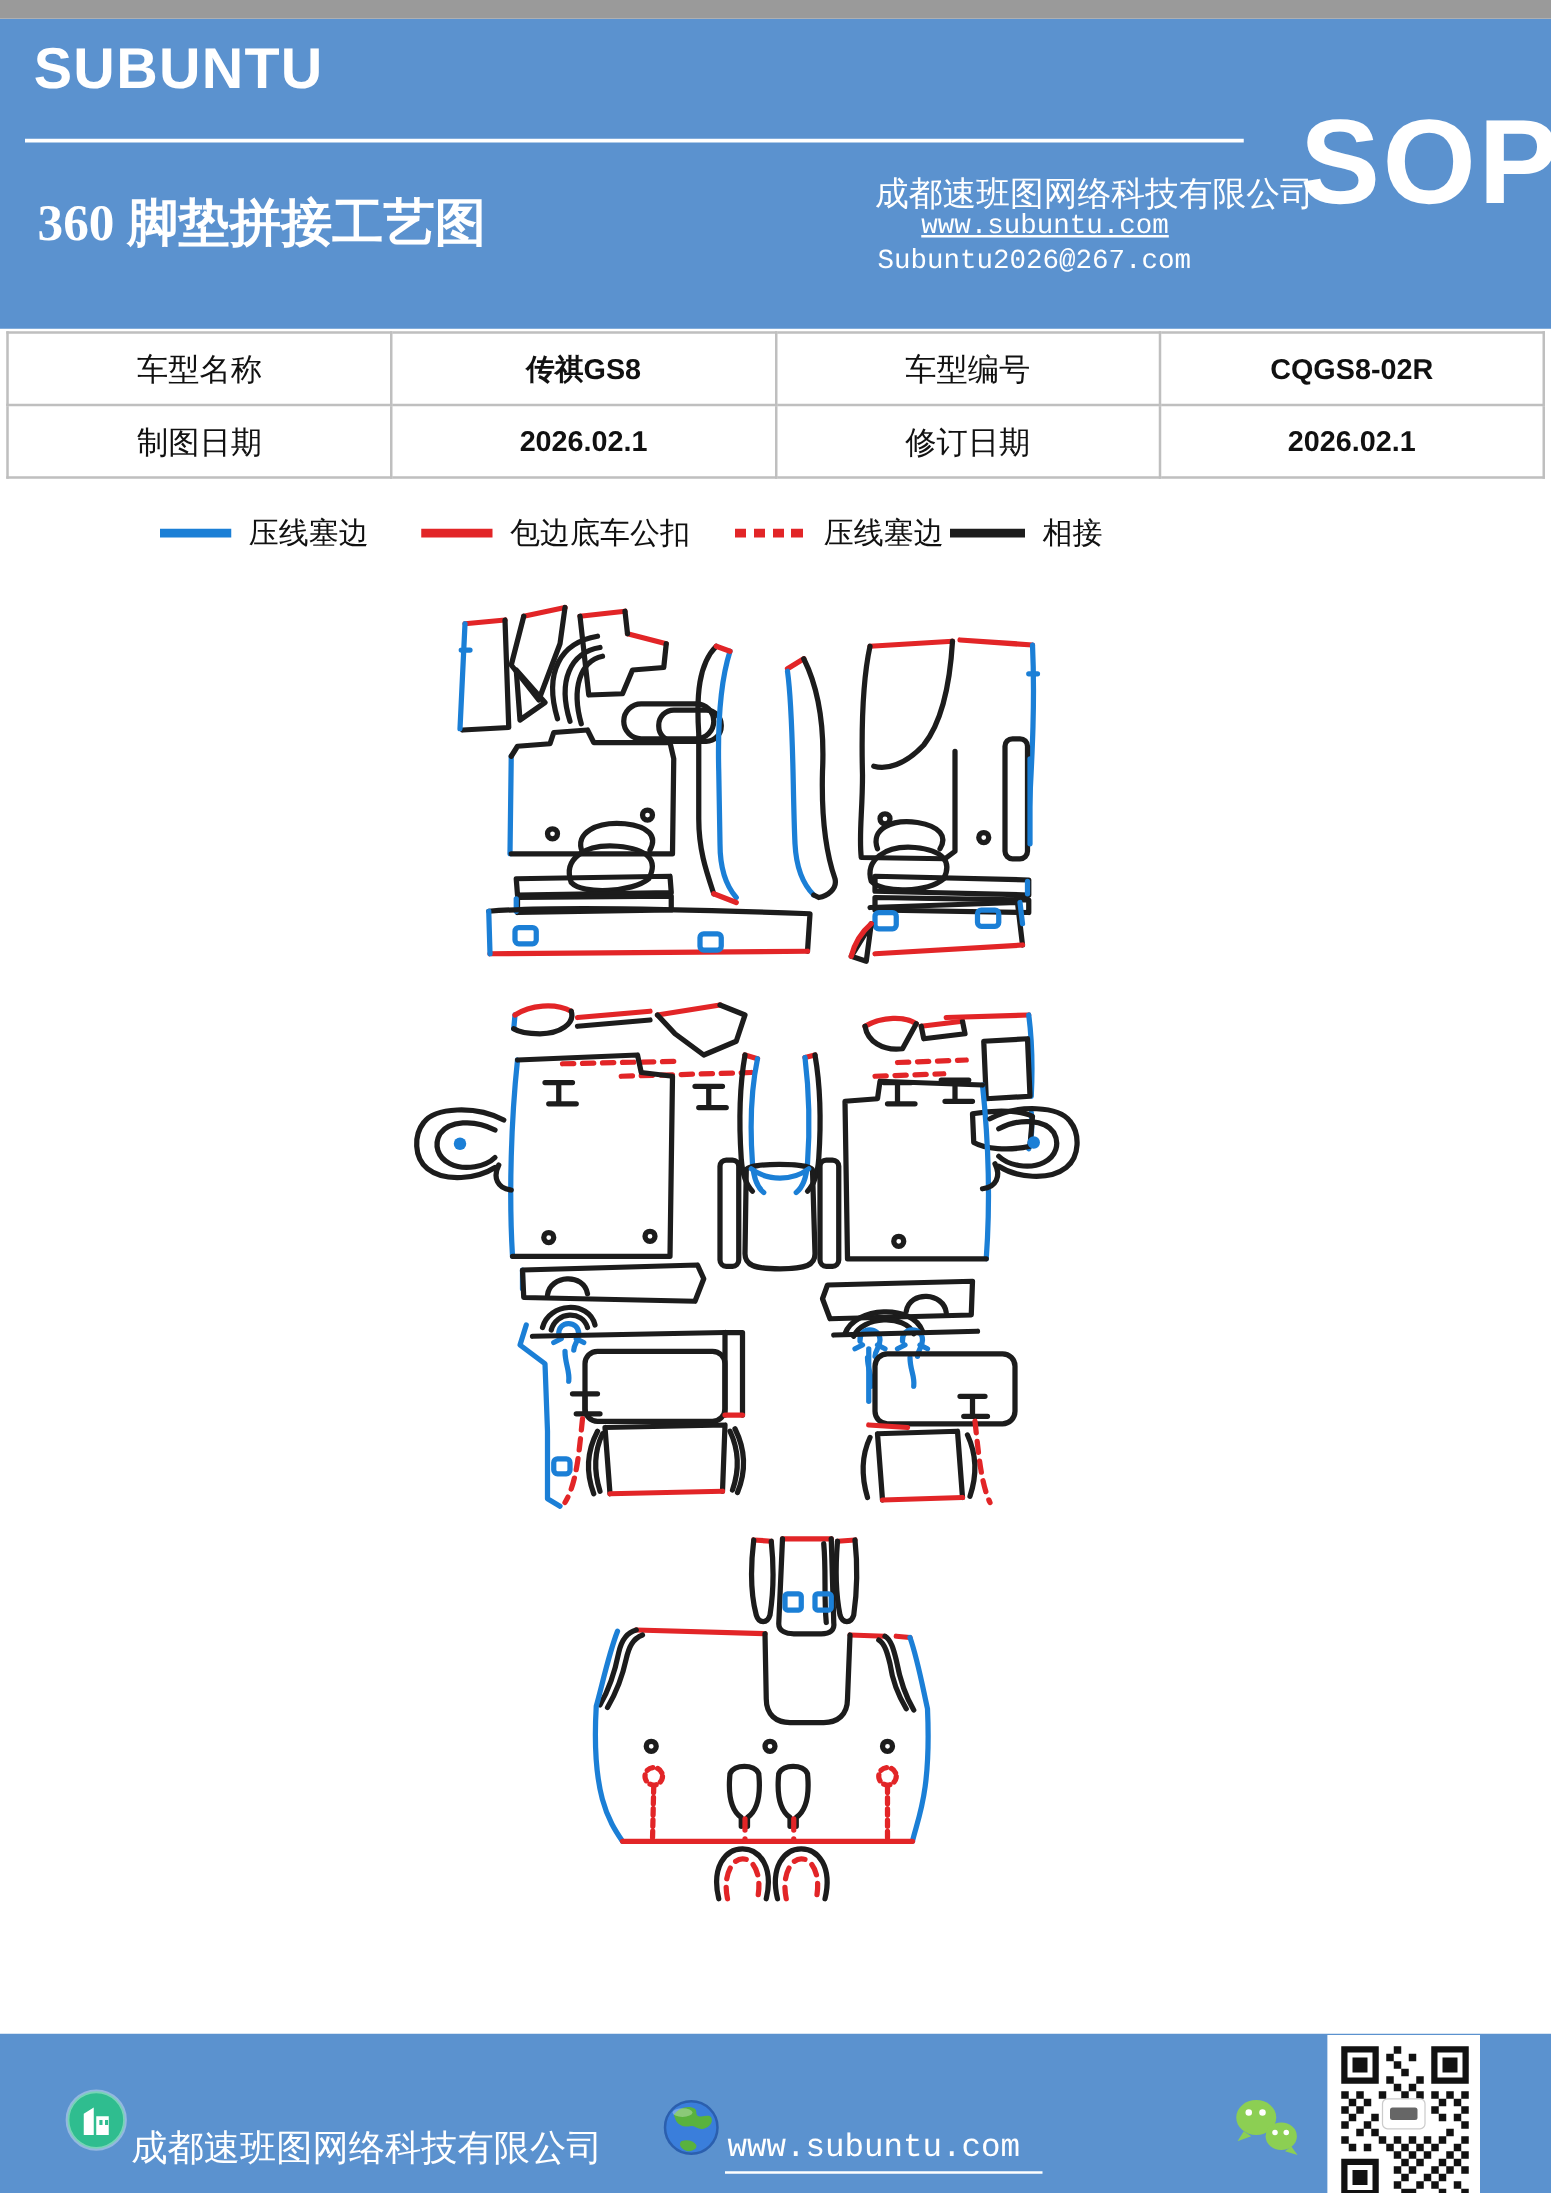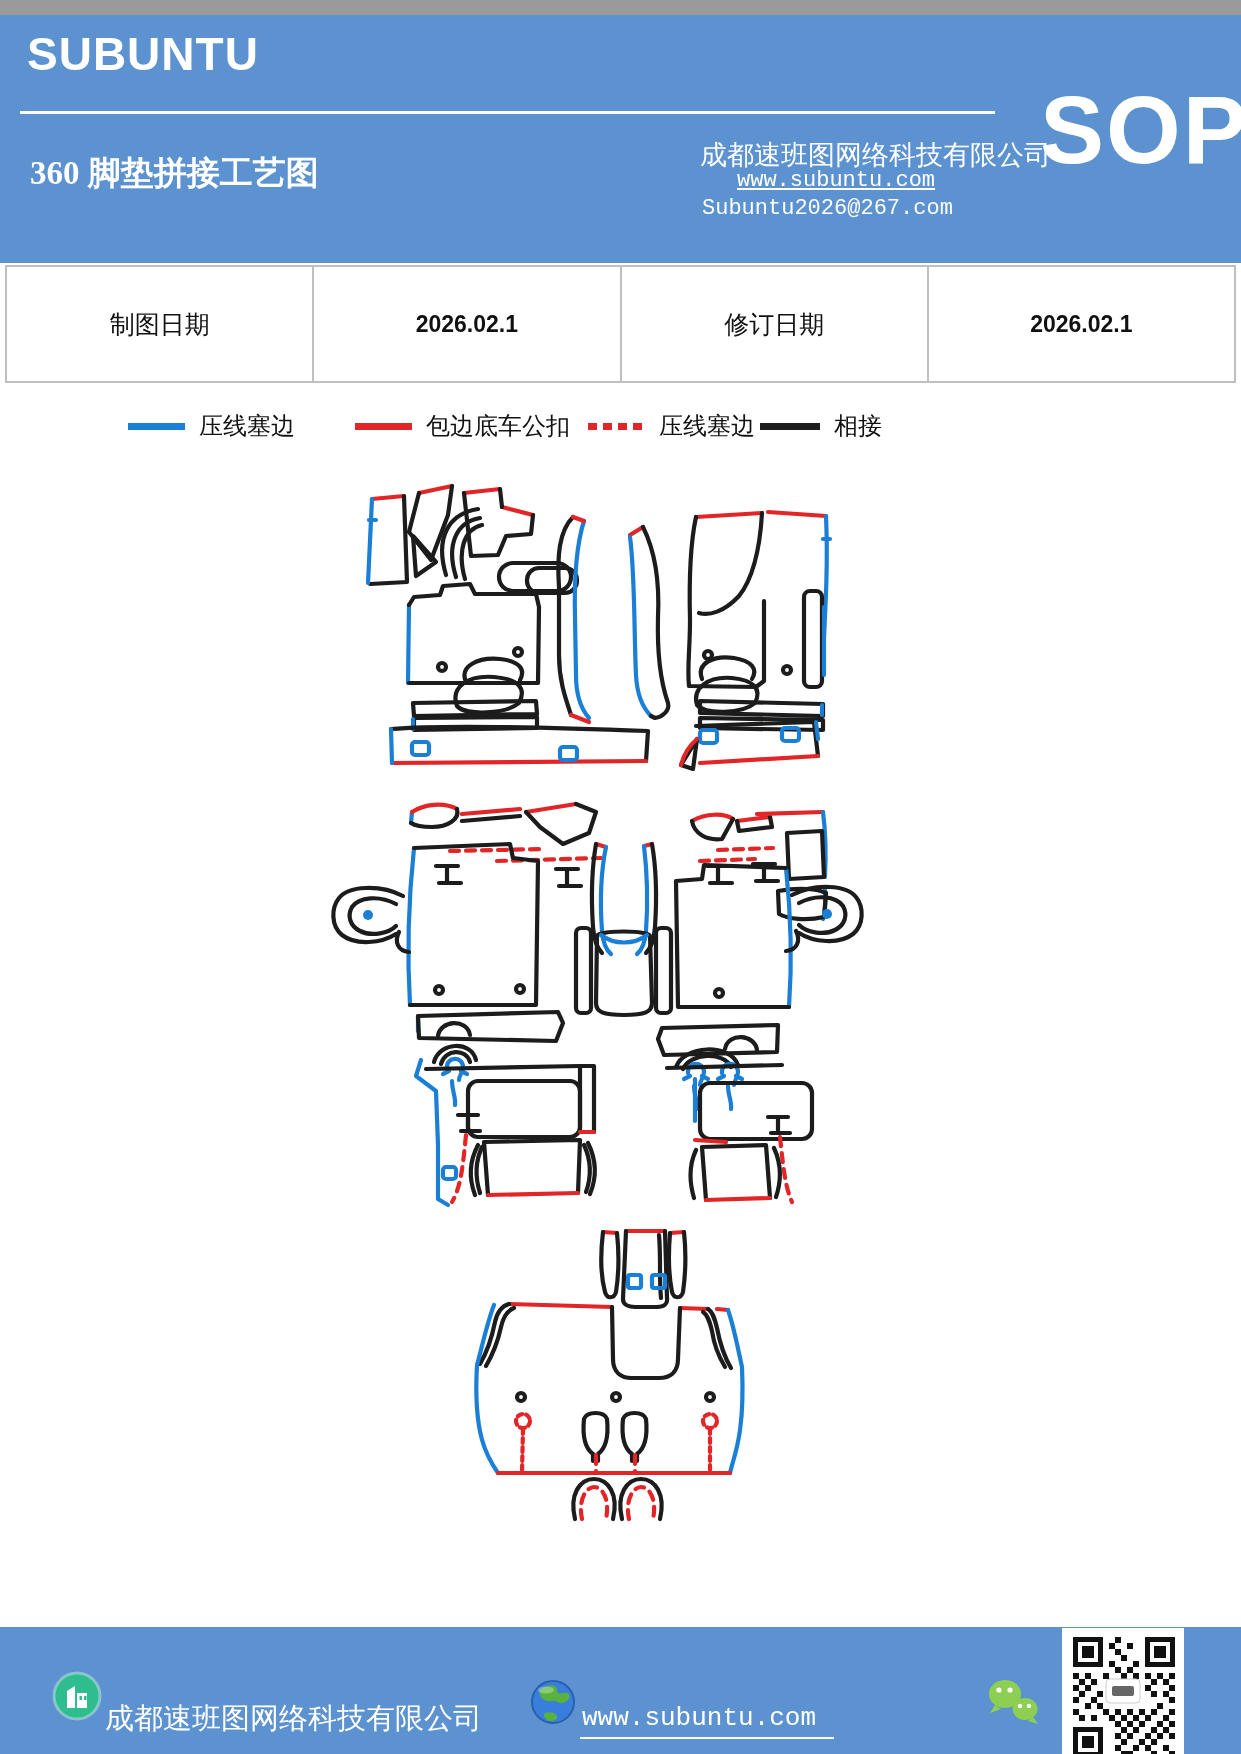--- a/index.html
+++ b/index.html
@@ -4,39 +4,39 @@
 <style>
   html,body{margin:0;padding:0;background:#9a9a9a;}
   .page{position:relative;width:1241px;height:1754px;margin:15px auto;background:#ffffff;overflow:hidden;
         font-family:"Liberation Sans",sans-serif;}
   .band{position:absolute;left:0;width:1241px;background:var(--header-footer-band,#5b92cf);}
   .header{top:0;height:248px;}
   .footer{top:1612px;height:142px;}
 
   .logo{position:absolute;left:27px;top:12px;color:#fff;font-size:46px;font-weight:800;letter-spacing:1px;}
   .hline{position:absolute;left:20px;top:96px;width:975px;height:3px;background:#fff;}
-  .doc-title{position:absolute;left:30px;top:136px;color:#fff;font-size:33px;font-weight:700;
+  .doc-title{position:absolute;left:30px;top:136px;color:#fff;font-size:41px;font-weight:700;
              font-family:"Liberation Serif","DejaVu Serif",serif;}
   .company-top{position:absolute;left:700px;top:122px;color:#fff;font-size:27px;
              font-family:"Liberation Serif","DejaVu Serif",serif;}
   .sop{position:absolute;left:1040px;top:60px;color:#fff;font-size:96px;font-weight:800;letter-spacing:2px;}
   .website-top{position:absolute;left:737px;top:153px;color:#fff;font-size:22px;
              font-family:"Liberation Mono","DejaVu Sans Mono",monospace;text-decoration:underline;cursor:pointer;}
   .email-top{position:absolute;left:702px;top:181px;color:#fff;font-size:22px;
              font-family:"Liberation Mono","DejaVu Sans Mono",monospace;}
 
   table.info{position:absolute;left:5px;top:250px;width:1231px;height:118px;border-collapse:collapse;
              table-layout:fixed;background:#fff;}
   table.info td{border:2px solid var(--table-border,#bfbfbf);text-align:center;vertical-align:middle;color:#111;}
   td.lab{font-size:25px;font-family:"Liberation Serif","DejaVu Serif",serif;}
   td.val{font-size:23px;font-weight:700;font-family:"Liberation Sans",sans-serif;}
 
   .legend{position:absolute;top:394px;left:0;width:1241px;height:34px;}
   .legend-item{position:absolute;top:0;height:34px;display:flex;align-items:center;}
-  #li1{left:128px} #li2{left:355px} #li3{left:588px} #li4{left:760px}
+  #li1{left:128px} #li2{left:337px} #li3{left:588px} #li4{left:760px}
   .sw{width:57px;height:7px;margin-right:14px;}
   #li1 .sw{background:var(--line-blue,#1b7fd6);}
   #li2 .sw{background:var(--line-red,#e22527);}
   #li3 .sw{background:repeating-linear-gradient(90deg,var(--line-red,#e22527) 0 9px,transparent 9px 15px);}
   #li4 .sw{width:60px;background:var(--line-black,#1c1c1c);}
   .legend-label{font-size:24px;color:#111;font-family:"Liberation Serif","DejaVu Serif",serif;text-align:center;}
 
   svg.diagram{position:absolute;left:0;top:0;width:1241px;height:1754px;pointer-events:none;}
   svg.diagram *{fill:none;stroke-width:4.2px;stroke-linecap:round;stroke-linejoin:round;}
   .k{stroke:var(--line-black,#1c1c1c);}
@@ -65,20 +65,26 @@
     <div class="hline"></div>
     <div class="doc-title">360 脚垫拼接工艺图</div>
     <div class="company-top">成都速班图网络科技有限公司</div>
     <div class="sop">SOP</div>
     <div class="website-top">www.subuntu.com</div>
     <div class="email-top">Subuntu2026@267.com</div>
   </div>
 
   <table class="info">
     <tbody>
+        <tr>
+      <td class="lab">车型名称</td>
+      <td class="val">传祺GS8</td>
+      <td class="lab">车型编号</td>
+      <td class="val">CQGS8-02R</td>
+    </tr>
     <tr>
       <td class="lab">制图日期</td>
       <td class="val">2026.02.1</td>
       <td class="lab">修订日期</td>
       <td class="val">2026.02.1</td>
     </tr>
   </tbody>
     </table>
 
   <div class="legend">

